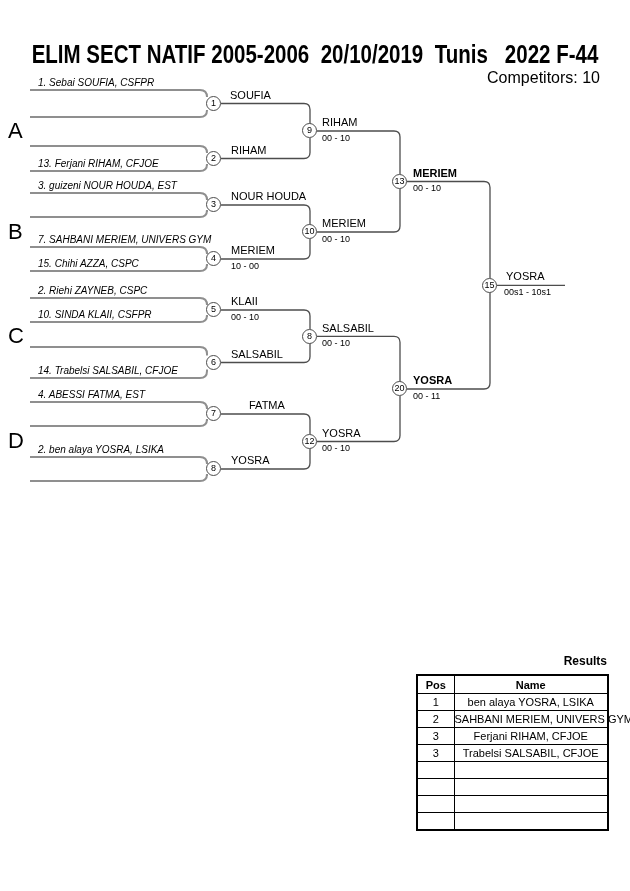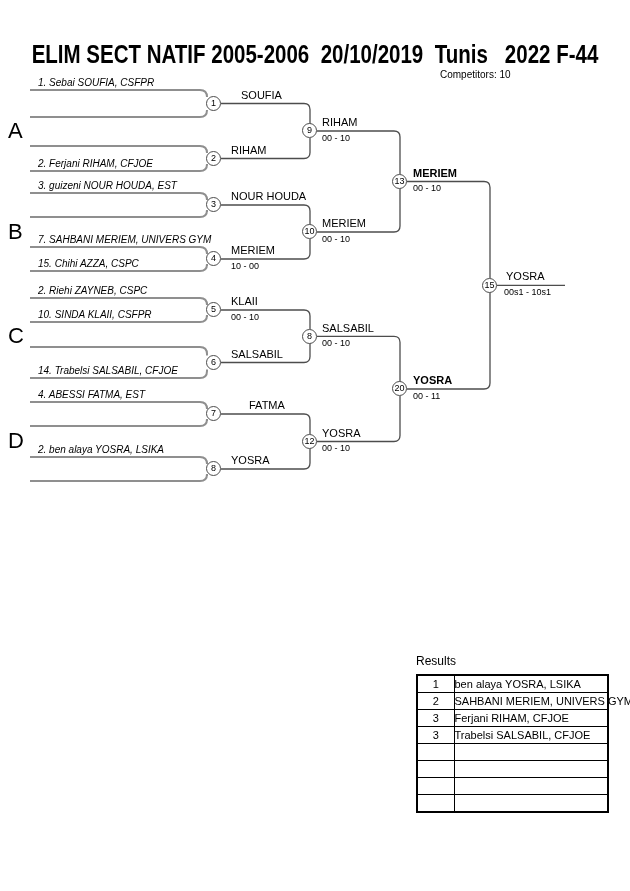--- a/index.html
+++ b/index.html
@@ -5,48 +5,48 @@
   html,body{margin:0;padding:0;background:#fff;}
   #page{
     position:relative;width:630px;height:891px;background:#fff;overflow:hidden;
     font-family:"Liberation Sans","DejaVu Sans",sans-serif;color:#000;
   }
   .abs{position:absolute;}
   .title{
     top:40px;left:50%;transform:translateX(-50%) scaleX(0.82);
     font-size:25px;font-weight:bold;white-space:pre;line-height:28px;
   }
-  .competitors{top:69px;left:440px;width:160px;font-size:10px;}
+  .competitors{top:69px;left:440px;width:160px;text-align:right;font-size:16px;}
   .sect{left:8px;font-size:22px;line-height:26px;font-weight:normal;}
   .entrant{left:38px;font-size:10px;line-height:13px;white-space:nowrap;font-style:italic;}
   .wl{font-size:11px;line-height:13px;white-space:nowrap;}
   .wlb{font-size:11px;line-height:13px;white-space:nowrap;font-weight:bold;}
   .sc{font-size:9px;line-height:11px;white-space:nowrap;}
   .mcircle{
     width:15px;height:15px;border:1px solid #4d4d4d;border-radius:50%;
     background:#fff;box-sizing:border-box;text-align:center;
     font-size:9px;line-height:13px;
   }
   svg.lines{top:0;left:0;}
-  .results-title{left:416px;top:654px;width:191px;text-align:left;font-size:12px;font-weight:normal;}
+  .results-title{left:416px;top:654px;width:191px;text-align:right;font-size:12px;font-weight:bold;}
   table.results{
     position:absolute;left:416px;top:674px;width:191px;
     border-collapse:collapse;table-layout:fixed;
     border:2px solid #000;
   }
   table.results th{
     border:1px solid #000;font-size:11px;font-weight:bold;
     height:17px;text-align:center;padding:0;
   }
   table.results td{
     border:1px solid #000;font-size:11px;height:16px;padding:0;
     white-space:nowrap;overflow:visible;
   }
   td.pos{text-align:center;}
-  td.name{padding-left:5px;}
+  td.name{padding-left:5px;text-align:center;}
 </style>
 </head>
 <body>
 
 <div id="page">
 
   <div class="abs title">ELIM SECT NATIF 2005-2006  20/10/2019  Tunis   2022 F-44</div>
   <div class="abs competitors">Competitors: 10</div>
 
   <svg class="abs lines" width="630" height="891" viewBox="0 0 630 891">
@@ -86,21 +86,21 @@
       M407 389 H484 Q490 389 490 383 V292.3
       M497 285.3 H565"></path>
   </svg>
 
   <div class="abs sect" style="top:118px">A</div>
   <div class="abs sect" style="top:219px">B</div>
   <div class="abs sect" style="top:323px">C</div>
   <div class="abs sect" style="top:428px">D</div>
 
   <div class="abs entrant" style="top:76px">1. Sebai SOUFIA, CSFPR</div>
-  <div class="abs entrant" style="top:157px">2. Ferjani RIHAM, CFJOE</div>
+  <div class="abs entrant" style="top:157px">13. Ferjani RIHAM, CFJOE</div>
   <div class="abs entrant" style="top:179px">3. guizeni NOUR HOUDA, EST</div>
   <div class="abs entrant" style="top:233px">7. SAHBANI MERIEM, UNIVERS GYM</div>
   <div class="abs entrant" style="top:257px">15. Chihi AZZA, CSPC</div>
   <div class="abs entrant" style="top:284px">2. Riehi ZAYNEB, CSPC</div>
   <div class="abs entrant" style="top:308px">10. SINDA KLAII, CSFPR</div>
   <div class="abs entrant" style="top:364px">14. Trabelsi SALSABIL, CFJOE</div>
   <div class="abs entrant" style="top:388px">4. ABESSI FATMA, EST</div>
   <div class="abs entrant" style="top:443px">2. ben alaya YOSRA, LSIKA</div>
 
   <div class="abs mcircle" style="left:206px;top:96px">1</div>
@@ -112,21 +112,21 @@
   <div class="abs mcircle" style="left:206px;top:406px">7</div>
   <div class="abs mcircle" style="left:206px;top:461px">8</div>
   <div class="abs mcircle" style="left:302px;top:123px">9</div>
   <div class="abs mcircle" style="left:302px;top:224px">10</div>
   <div class="abs mcircle" style="left:302px;top:329px">8</div>
   <div class="abs mcircle" style="left:302px;top:434px">12</div>
   <div class="abs mcircle" style="left:392px;top:174px">13</div>
   <div class="abs mcircle" style="left:392px;top:381px">20</div>
   <div class="abs mcircle" style="left:482px;top:278px">15</div>
 
-  <div class="abs wl" style="left:241px;top:89px">SOUFIA</div>
+  <div class="abs wl" style="left:230px;top:89px">SOUFIA</div>
   <div class="abs wl" style="left:231px;top:144px">RIHAM</div>
   <div class="abs wl" style="left:231px;top:190px">NOUR HOUDA</div>
   <div class="abs wl" style="left:231px;top:244px">MERIEM</div>
   <div class="abs sc" style="left:231px;top:261px">10 - 00</div>
   <div class="abs wl" style="left:231px;top:295px">KLAII</div>
   <div class="abs sc" style="left:231px;top:312px">00 - 10</div>
   <div class="abs wl" style="left:231px;top:348px">SALSABIL</div>
   <div class="abs wl" style="left:249px;top:399px">FATMA</div>
   <div class="abs wl" style="left:231px;top:454px">YOSRA</div>
 
@@ -147,20 +147,24 @@
   <div class="abs wl" style="left:506px;top:270px">YOSRA</div>
   <div class="abs sc" style="left:504px;top:287px">00s1 - 10s1</div>
 
   <div class="abs results-title">Results</div>
   <table class="results">
     <colgroup>
         <col style="width:37px">
         <col style="width:154px">
       </colgroup>
     <tbody>
+        <tr>
+      <th>Pos</th>
+      <th>Name</th>
+    </tr>
     <tr>
       <td class="pos">1</td>
       <td class="name">ben alaya YOSRA, LSIKA</td>
     </tr>
     <tr>
       <td class="pos">2</td>
       <td class="name">SAHBANI MERIEM, UNIVERS GYM</td>
     </tr>
     <tr>
       <td class="pos">3</td>

